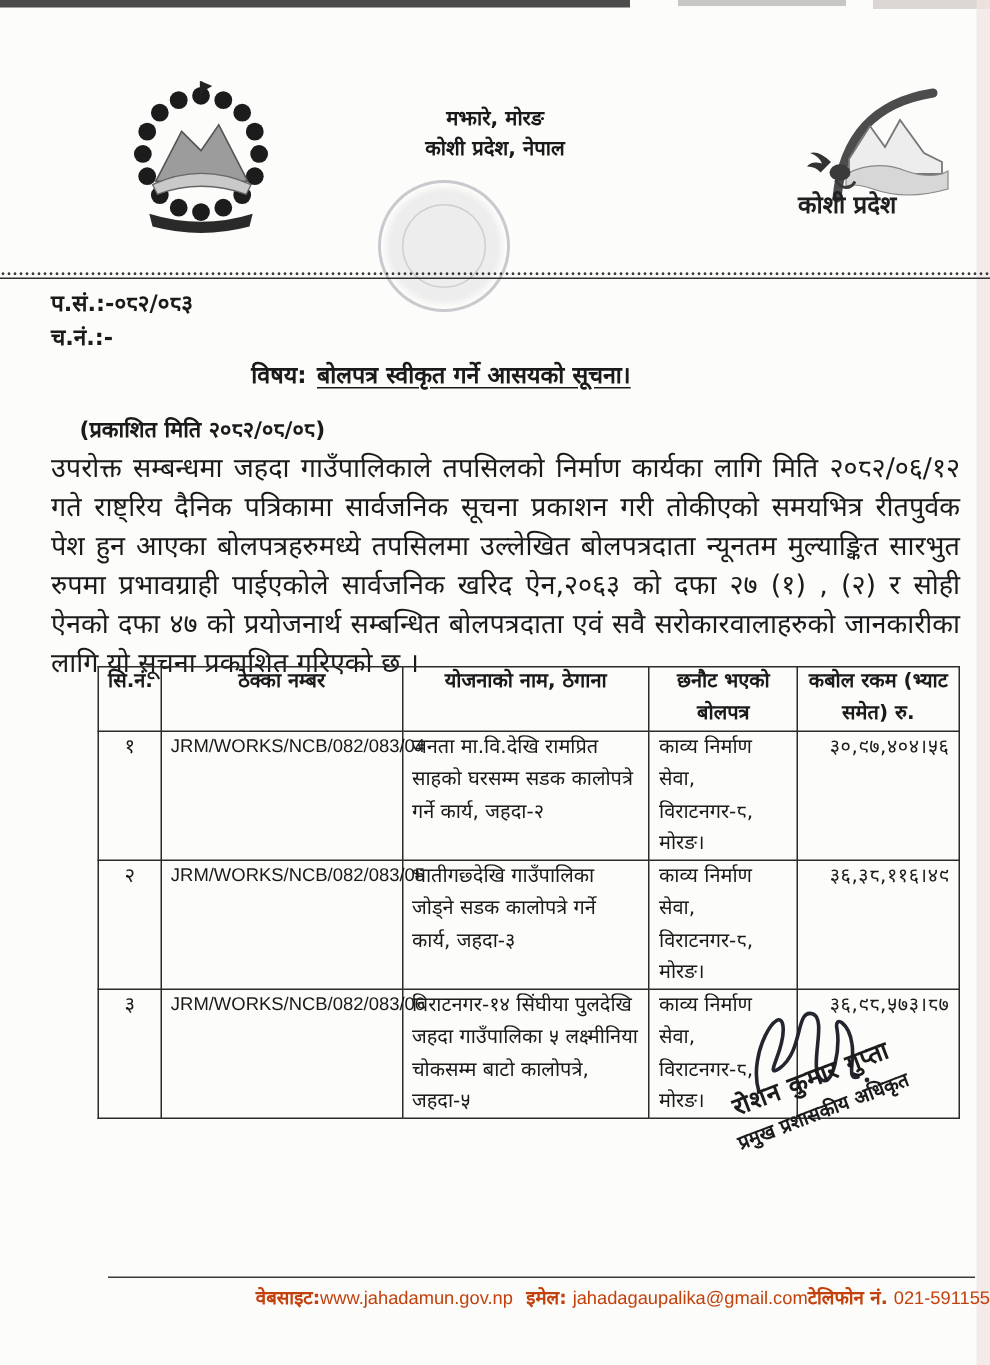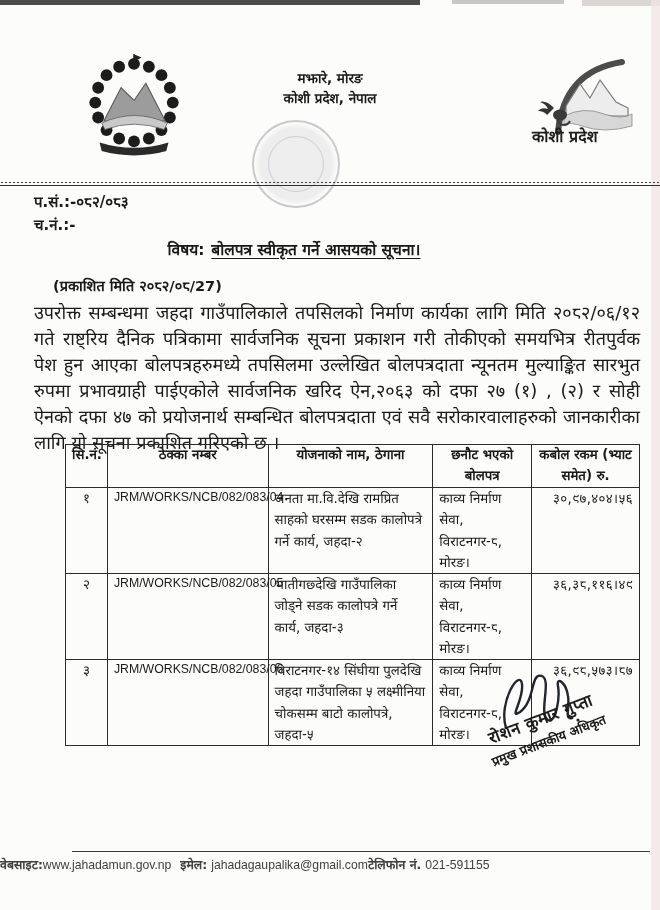--- a/index.html
+++ b/index.html
@@ -68,21 +68,21 @@
   
   .sig-scribble{position:absolute;left:492px;top:662px;width:96px;height:78px;}
   .sig-text{
     position:absolute;left:436px;top:706px;width:216px;text-align:center;
     transform:rotate(-21deg);color:#1c1c1c;
   }
   .sig-name{font-size:16.5px;font-weight:bold;letter-spacing:.5px;}
   .sig-title{font-size:12.8px;font-weight:bold;margin-top:3px;}
   
   .foot-line{position:absolute;left:72px;top:851px;width:578px;border-top:1.6px solid #3a3a3a;}
-  .footer{position:absolute;left:0;top:856px;width:660px;text-align:left;font-size:12.4px;font-weight:bold;color:#404040;}
+  .footer{position:absolute;left:0;top:856px;width:660px;text-align:right;font-size:12.4px;font-weight:bold;color:#c2410c;}
   .footer .lat{font-family:"Liberation Sans","DejaVu Sans",sans-serif;font-weight:normal;font-size:12.2px;}
   .footer .gap{margin-left:9px;}
   .footer .gap-s{margin-left:4px;}
 </style>
 </head>
 <body>
 
 <div class="scan-strip s1"></div>
 <div class="scan-strip s2"></div>
 <div class="scan-strip s3"></div>
@@ -139,21 +139,21 @@
 <div class="meta-left">
   <div>प.सं.:-०८२/०८३</div>
   <div>च.नं.:-</div>
 </div>
 <div class="meta-right">
 </div>
 
 <div class="subject">
   <span>विषय:</span><span class="u">बोलपत्र स्वीकृत गर्ने आसयको सूचना।</span>
 </div>
-<div class="published">(प्रकाशित मिति २०८२/०८/27)</div>
+<div class="published">(प्रकाशित मिति २०८२/०८/०८)</div>
 
 <div class="body-par">उपरोक्त सम्बन्धमा जहदा गाउँपालिकाले तपसिलको निर्माण कार्यका लागि मिति २०८२/०६/१२ गते राष्ट्रिय दैनिक पत्रिकामा सार्वजनिक सूचना प्रकाशन गरी तोकीएको समयभित्र रीतपुर्वक पेश हुन आएका बोलपत्रहरुमध्ये तपसिलमा उल्लेखित बोलपत्रदाता न्यूनतम मुल्याङ्कित सारभुत रुपमा प्रभावग्राही पाईएकोले सार्वजनिक खरिद ऐन,२०६३ को दफा २७ (१) , (२) र सोही ऐनको दफा ४७ को प्रयोजनार्थ सम्बन्धित बोलपत्रदाता एवं सवै सरोकारवालाहरुको जानकारीका लागि यो सूचना प्रकाशित गरिएको छ ।</div>
 
 <div class="tbl-title">
   <span>तपसिल</span>
 </div>
 
 <table class="detail">
   <colgroup>
     <col style="width:7.3%">

